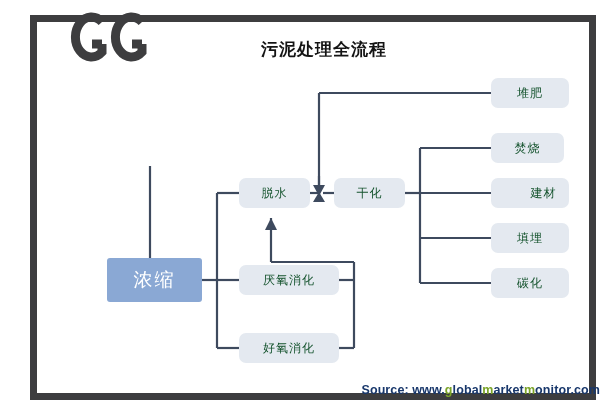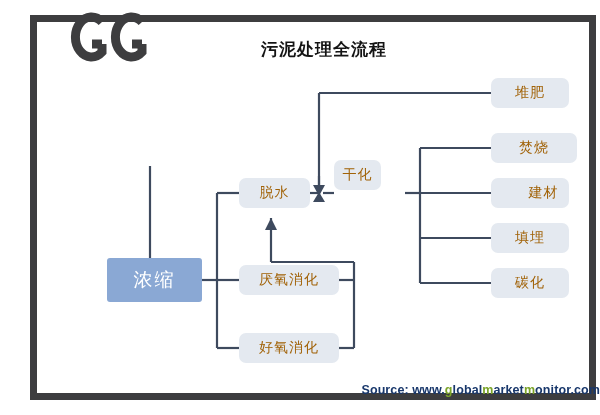--- a/index.html
+++ b/index.html
@@ -61,23 +61,23 @@
   }
   .node-secondary{
     background:#8aa8d4;
     color:#ffffff;
     border-radius:3px;
     font-size:19px;
     letter-spacing:2px;
   }
   .node-step{
     background:#e4e9f0;
-    color:#a16207;
+    color:#14532d;
     border-radius:7px;
-    font-size:14px;
+    font-size:12px;
     letter-spacing:1px;
   }
 
   .source{
     position:absolute;
     left:0;right:24px;
     bottom:18px;
     text-align:right;
     font-size:12.5px;
     font-weight:bold;
@@ -145,37 +145,37 @@
 
 
   <div class="node node-secondary" style="left:83px;top:258px;width:95px;height:44px;">
     <span>浓缩</span>
   </div>
 
   <div class="node node-step" style="left:215px;top:178px;width:71px;height:30px;">
     <span>脱水</span>
   </div>
 
-  <div class="node node-step" style="left:310px;top:160px;width:47px;height:30px;">
+  <div class="node node-step" style="left:310px;top:178px;width:71px;height:30px;">
     <span>干化</span>
   </div>
 
   <div class="node node-step" style="left:215px;top:265px;width:100px;height:30px;">
     <span>厌氧消化</span>
   </div>
 
   <div class="node node-step" style="left:215px;top:333px;width:100px;height:30px;">
     <span>好氧消化</span>
   </div>
 
   <div class="node node-step" style="left:467px;top:78px;width:78px;height:30px;">
     <span>堆肥</span>
   </div>
 
-  <div class="node node-step" style="left:467px;top:133px;width:86px;height:30px;">
+  <div class="node node-step" style="left:467px;top:133px;width:73px;height:30px;">
     <span>焚烧</span>
   </div>
 
   <div class="node node-step" style="left:467px;top:178px;width:78px;height:30px;padding-left:27px;">
     <span>建材</span>
   </div>
 
   <div class="node node-step" style="left:467px;top:223px;width:78px;height:30px;">
     <span>填埋</span>
   </div>

